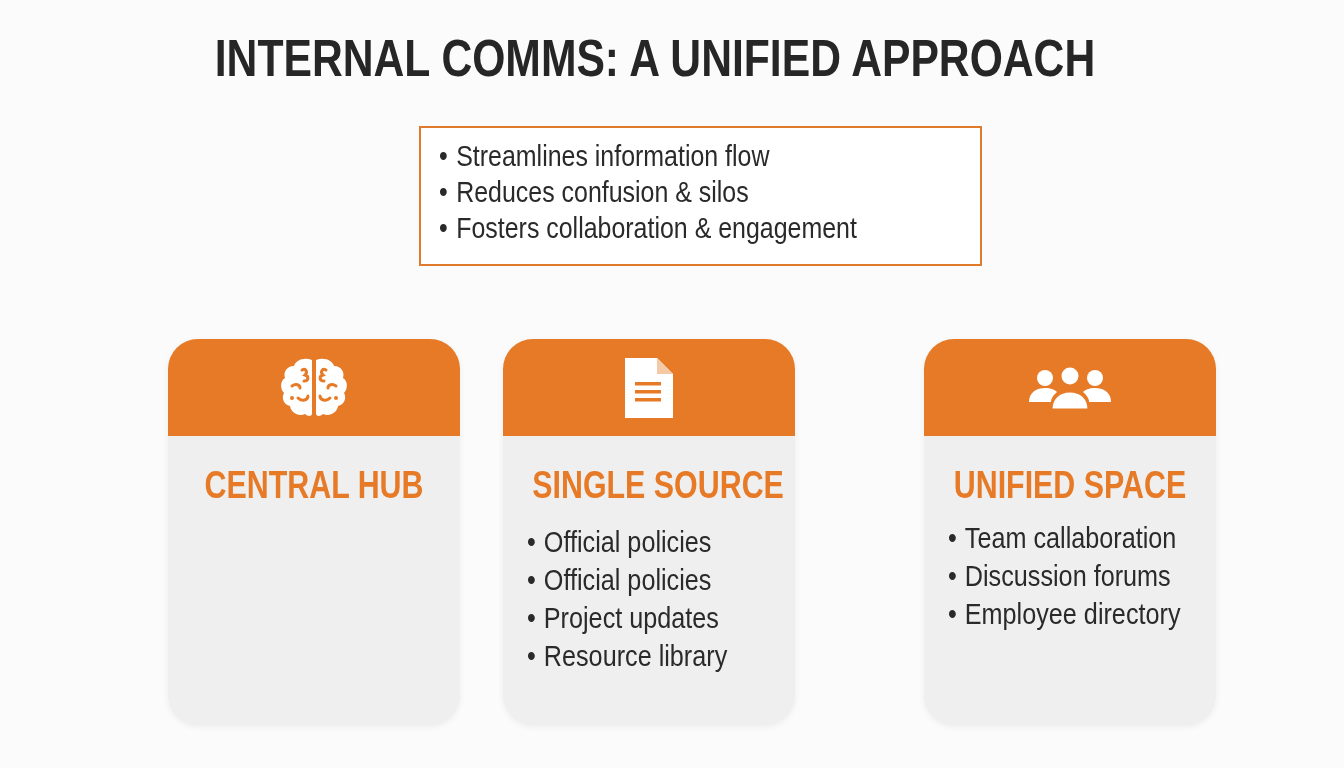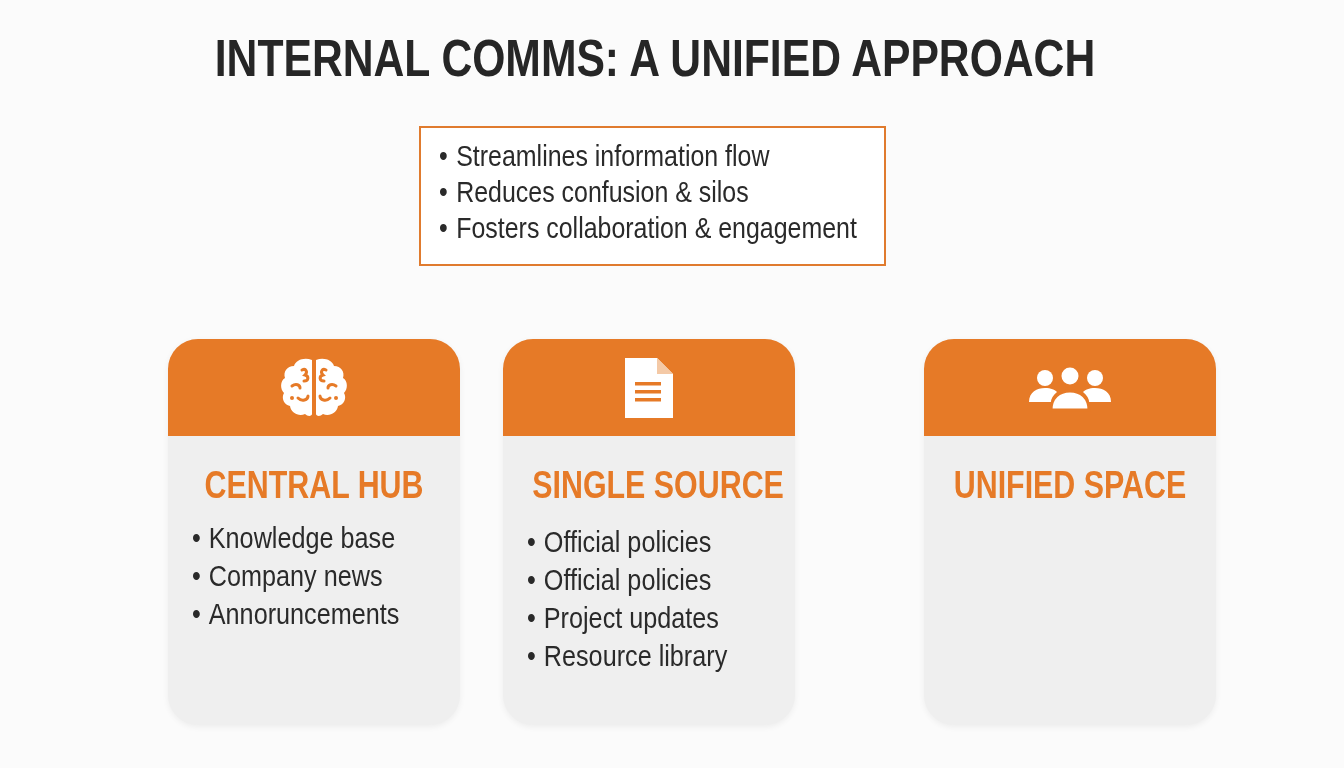--- a/index.html
+++ b/index.html
@@ -9,21 +9,21 @@
     font-family:"Liberation Sans", sans-serif;
     position:relative;
   }
   .title {
     position:absolute; left:0; top:28px; width:1310px; text-align:center;
     font-family:"Liberation Sans", sans-serif; font-weight:bold;
     font-size:52px; color:#262626; letter-spacing:0px;
     transform:scaleX(0.82); transform-origin:center;
   }
   .summary {
-    position:absolute; left:419px; top:126px; width:467px; height:140px;
+    position:absolute; left:419px; top:126px; width:563px; height:140px;
     border:2px solid #e07b2e; box-sizing:border-box; background:#fff;
     padding:10px 0 0 18px;
   }
   .summary ul { margin:0; padding:0; list-style:none; }
   .summary li {
     font-size:29px; color:#2a2a2a; line-height:36px; white-space:nowrap;
     transform:scaleX(0.86); transform-origin:left;
   }
   .bullet { display:inline-block; width:20px; }
   .card {
@@ -74,25 +74,20 @@
         <path d="M14 30 C18 27 22 29 22 32"></path>
         <path d="M58 30 C54 27 50 29 50 32"></path>
         <path d="M20 42 C24 46 30 44 30 40"></path>
         <path d="M52 42 C48 46 42 44 42 40"></path>
       </g>
       <circle cx="14" cy="42" r="2" fill="#e67a27"></circle>
       <circle cx="58" cy="42" r="2" fill="#e67a27"></circle>
     </svg>
   </div>
   <div class="card-title">CENTRAL HUB</div>
-  <ul>
-    <li><span class="bullet">•</span><span>Knowledge base</span></li>
-    <li><span class="bullet">•</span><span>Company news</span></li>
-    <li><span class="bullet">•</span><span>Annoruncements</span></li>
-  </ul>
 </div>
 
 <div class="card" style="left:503px;">
   <div class="card-head">
     <svg width="52" height="64" viewBox="0 0 52 64">
       <path d="M2 2 H34 L50 18 V62 H2 Z" fill="#fff"></path>
       <path d="M34 2 V18 H50" fill="#f4c9a6"></path>
       <rect x="12" y="26" width="26" height="3.5" fill="#e67a27"></rect>
       <rect x="12" y="34" width="26" height="3.5" fill="#e67a27"></rect>
       <rect x="12" y="42" width="26" height="3.5" fill="#e67a27"></rect>
@@ -116,13 +111,18 @@
         <circle cx="68" cy="14" r="8"></circle>
         <path d="M84 38 C84 28 76 24 68 24 C62 24 58 26 56 28 C60 31 62 35 62 38 Z"></path>
       </g>
       <g fill="#fff" stroke="#e67a27" stroke-width="3">
         <circle cx="43" cy="12" r="10"></circle>
         <path d="M24 46 C24 34 32 27 43 27 C54 27 62 34 62 46 Z"></path>
       </g>
     </svg>
   </div>
   <div class="card-title">UNIFIED SPACE</div>
+  <ul>
+    <li><span class="bullet">•</span><span>Team callaboration</span></li>
+    <li><span class="bullet">•</span><span>Discussion forums</span></li>
+    <li><span class="bullet">•</span><span>Employee directory</span></li>
+  </ul>
 </div>
 
 </body></html>

